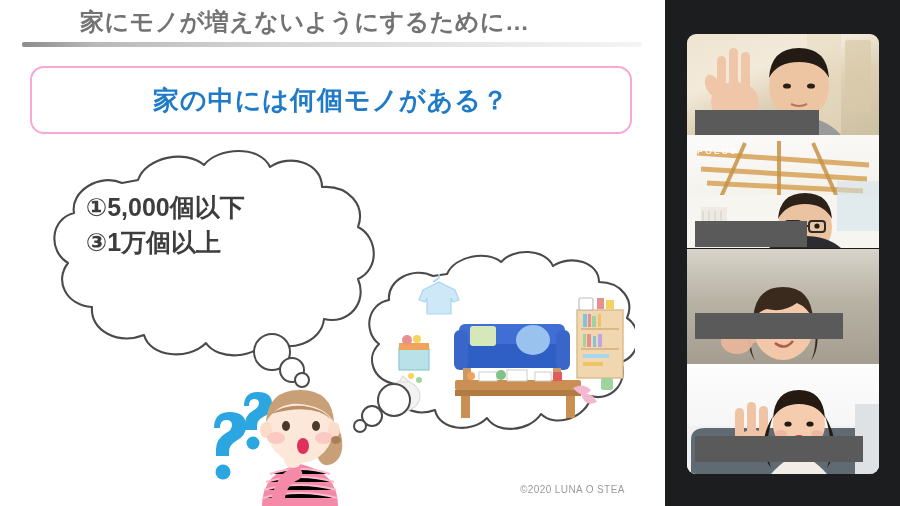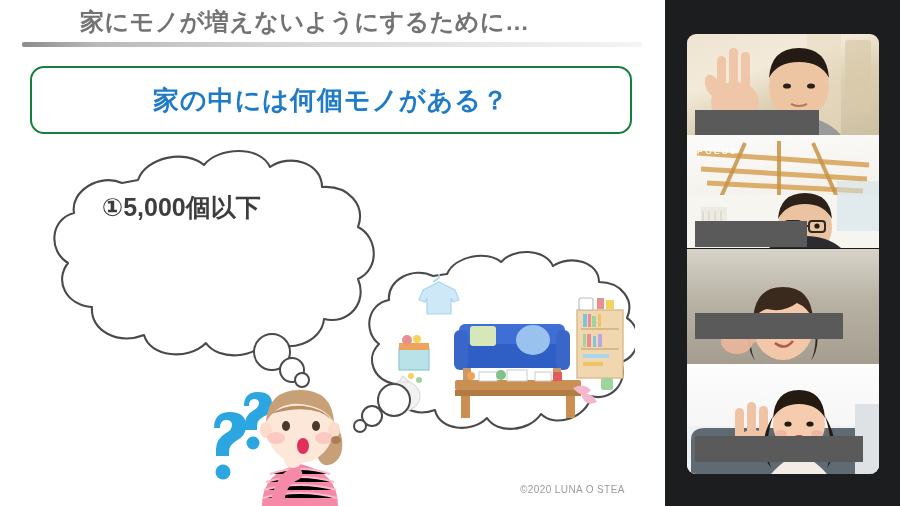--- a/index.html
+++ b/index.html
@@ -18,32 +18,32 @@
     white-space:nowrap;
   }
   .title-rule{
     position:absolute;left:22px;top:42px;width:620px;height:5px;
     background:linear-gradient(to right,#8c8c8c 0%,#b9b9b9 12%,#d5d5d5 40%,#e8e8e8 75%,#f4f4f4 100%);
     border-radius:2px;
   }
 
   .qbox{
     position:absolute;left:30px;top:66px;width:598px;height:64px;
-    border:2px solid #15803d;border-radius:14px;background:#fff;
+    border:2px solid #f9a8d4;border-radius:14px;background:#fff;
     display:flex;align-items:center;justify-content:center;
   }
   .qbox-text{
     font-size:26px;font-weight:bold;color:#1f7bc8;letter-spacing:1px;white-space:nowrap;
   }
 
   
   .bubble-left{position:absolute;left:18px;top:145px;width:365px;height:235px;}
   .bubble-left svg{position:absolute;left:0;top:0;}
   .options{
-    position:absolute;left:84px;top:45px;width:290px;
+    position:absolute;left:68px;top:45px;width:290px;
   }
   .opt{
     font-size:25px;font-weight:bold;color:#3d3d3d;line-height:35px;white-space:nowrap;
   }
 
   
   .bubble-right{position:absolute;left:355px;top:248px;width:280px;height:205px;}
   .bubble-right svg{position:absolute;left:0;top:0;}
 
   
@@ -92,20 +92,21 @@
         <path d="M120 35 C128 12, 168 4, 186 20 C200 2, 242 0, 252 22
                  C272 8, 304 18, 304 42 C330 40, 348 60, 340 82
                  C360 92, 362 124, 340 134 C350 158, 330 180, 306 174
                  C304 198, 268 210, 250 194 C238 214, 200 216, 188 198
                  C170 216, 132 212, 126 190 C100 200, 72 186, 74 162
                  C48 160, 36 136, 50 118 C30 106, 32 74, 56 68
                  C52 46, 82 28, 104 38 Z" fill="#ffffff" stroke="#4a4a4a" stroke-width="2.1" stroke-linejoin="round"></path>
       </svg>
       <div class="options">
         <div class="opt">①5,000個以下</div>
+        <div class="opt">③1万個以上</div>
       </div>
     </div>
 
     <svg style="position:absolute;left:248px;top:330px;" width="70" height="60">
       <circle cx="24" cy="22" r="18" fill="#fff" stroke="#4a4a4a" stroke-width="2"></circle>
       <circle cx="44" cy="40" r="12" fill="#fff" stroke="#4a4a4a" stroke-width="2"></circle>
       <circle cx="54" cy="50" r="7" fill="#fff" stroke="#4a4a4a" stroke-width="2"></circle>
     </svg>
 
     <div class="bubble-right">

